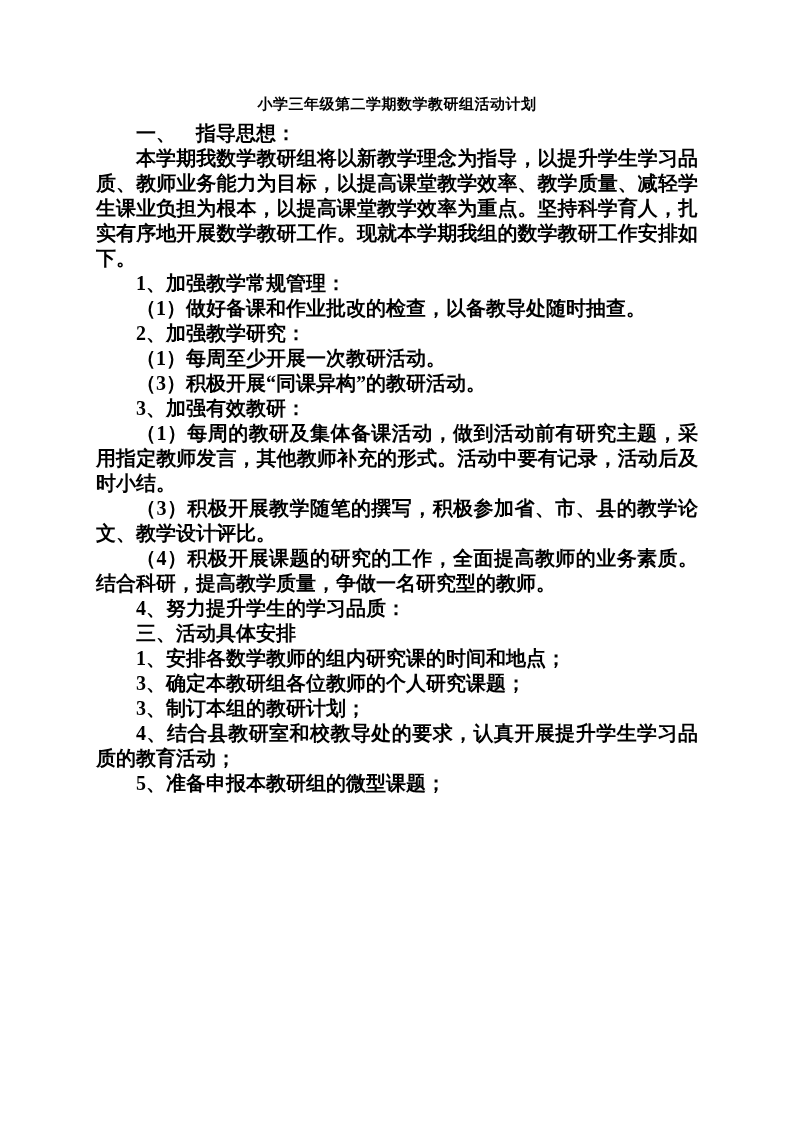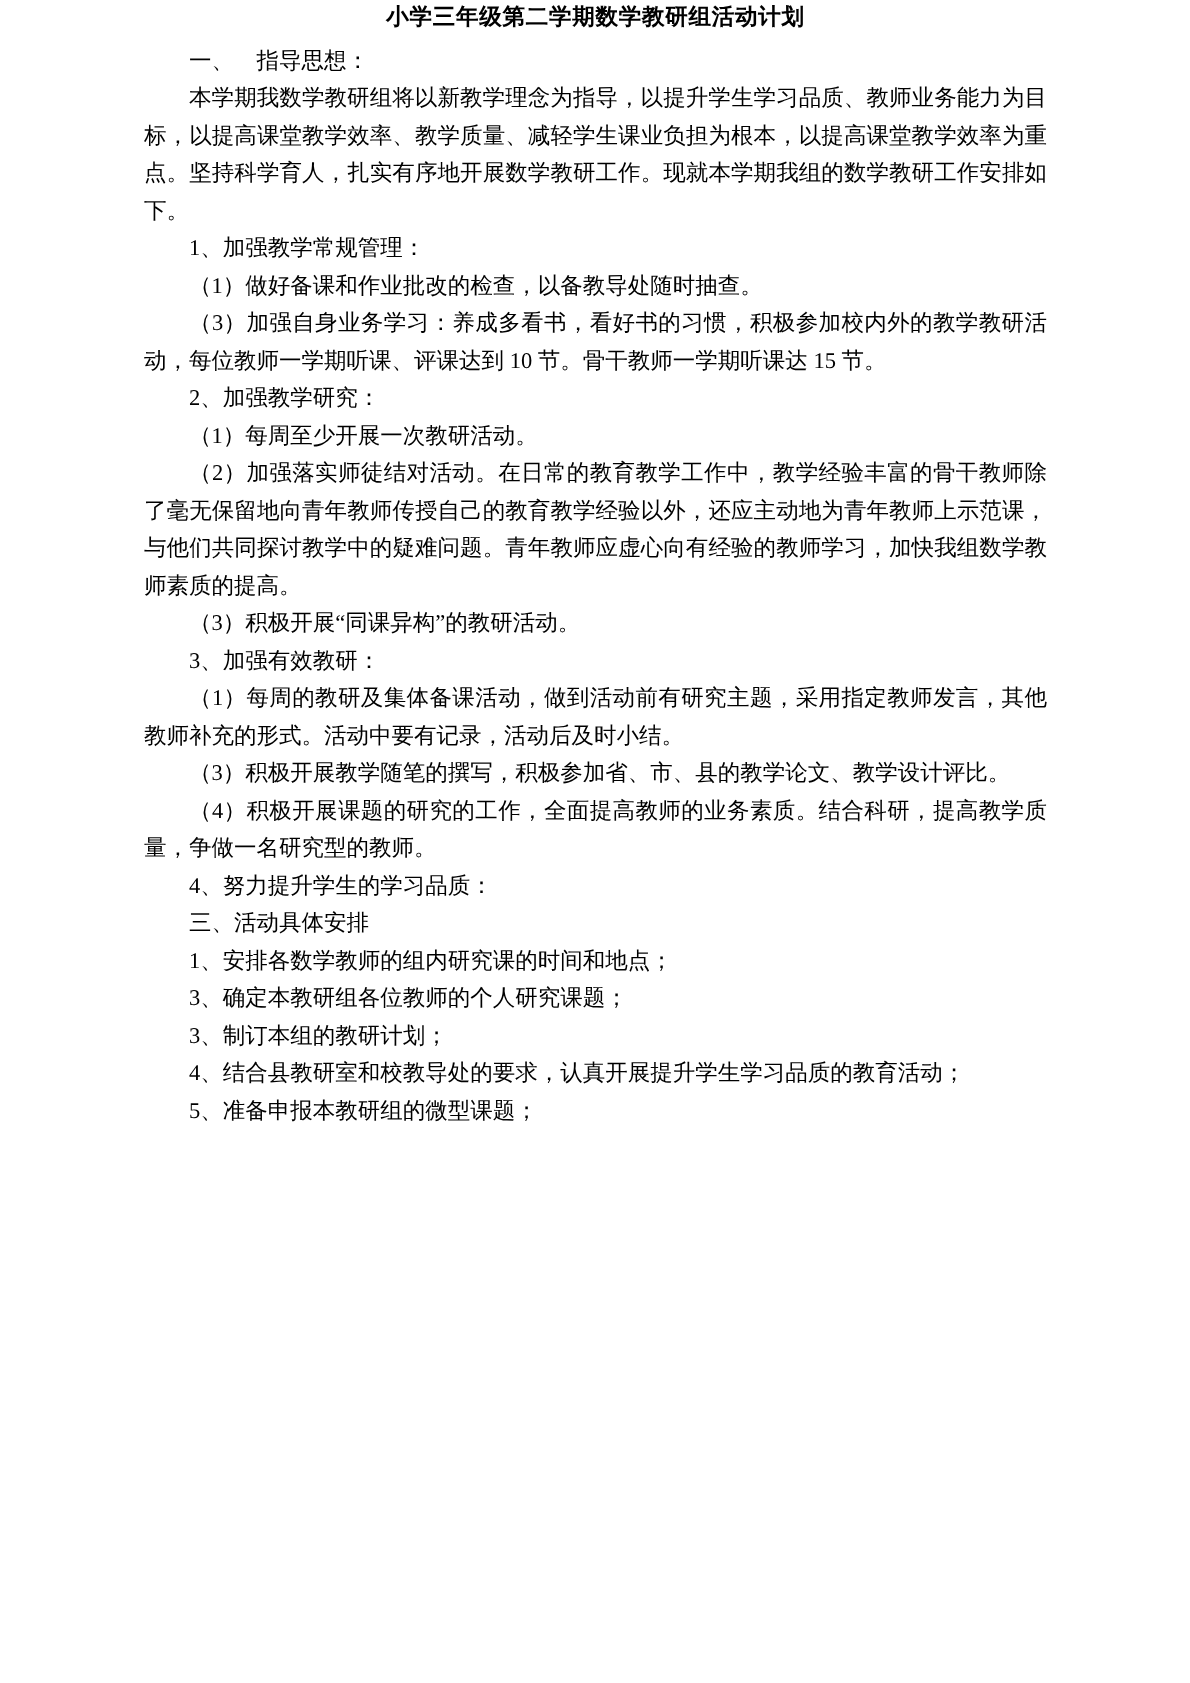--- a/index.html
+++ b/index.html
@@ -14,54 +14,54 @@
     background: #ffffff;
     color: #000000;
     font-family: "Liberation Serif", "DejaVu Serif", serif;
     overflow: hidden;
     box-sizing: border-box;
   }
   .content {
     box-sizing: border-box;
     margin-left: 96px;
     width: 602px;
+    padding-top: 92px;
   }
   .doc-title {
     font-size: 15px;
     font-weight: bold;
     text-align: center;
     line-height: 25px;
     margin: 0 0 4px 0;
     letter-spacing: 0.5px;
   }
   .para {
-    font-size: 15px;
+    font-size: 20px;
     line-height: 25px;
     text-align: justify;
     text-justify: inter-ideograph;
     text-indent: 2em;
     margin: 0;
     word-break: break-all;
+    font-weight: bold;
   }
 </style>
 </head>
 <body>
 
 <div class="page">
   <div class="content">
     <h1 class="doc-title">小学三年级第二学期数学教研组活动计划</h1>
     <div id="doc-body">
         <p class="para">一、　指导思想：</p>
         <p class="para">本学期我数学教研组将以新教学理念为指导，以提升学生学习品质、教师业务能力为目标，以提高课堂教学效率、教学质量、减轻学生课业负担为根本，以提高课堂教学效率为重点。坚持科学育人，扎实有序地开展数学教研工作。现就本学期我组的数学教研工作安排如下。</p>
         <p class="para">1、加强教学常规管理：</p>
         <p class="para">（1）做好备课和作业批改的检查，以备教导处随时抽查。</p>
-        <p class="para">（3）加强自身业务学习：养成多看书，看好书的习惯，积极参加校内外的教学教研活动，每位教师一学期听课、评课达到 10 节。骨干教师一学期听课达 15 节。</p>
         <p class="para">2、加强教学研究：</p>
         <p class="para">（1）每周至少开展一次教研活动。</p>
-        <p class="para">（2）加强落实师徒结对活动。在日常的教育教学工作中，教学经验丰富的骨干教师除了毫无保留地向青年教师传授自己的教育教学经验以外，还应主动地为青年教师上示范课，与他们共同探讨教学中的疑难问题。青年教师应虚心向有经验的教师学习，加快我组数学教师素质的提高。</p>
         <p class="para">（3）积极开展“同课异构”的教研活动。</p>
         <p class="para">3、加强有效教研：</p>
         <p class="para">（1）每周的教研及集体备课活动，做到活动前有研究主题，采用指定教师发言，其他教师补充的形式。活动中要有记录，活动后及时小结。</p>
         <p class="para">（3）积极开展教学随笔的撰写，积极参加省、市、县的教学论文、教学设计评比。</p>
         <p class="para">（4）积极开展课题的研究的工作，全面提高教师的业务素质。结合科研，提高教学质量，争做一名研究型的教师。</p>
         <p class="para">4、努力提升学生的学习品质：</p>
         <p class="para">三、活动具体安排</p>
         <p class="para">1、安排各数学教师的组内研究课的时间和地点；</p>
         <p class="para">3、确定本教研组各位教师的个人研究课题；</p>
         <p class="para">3、制订本组的教研计划；</p>

